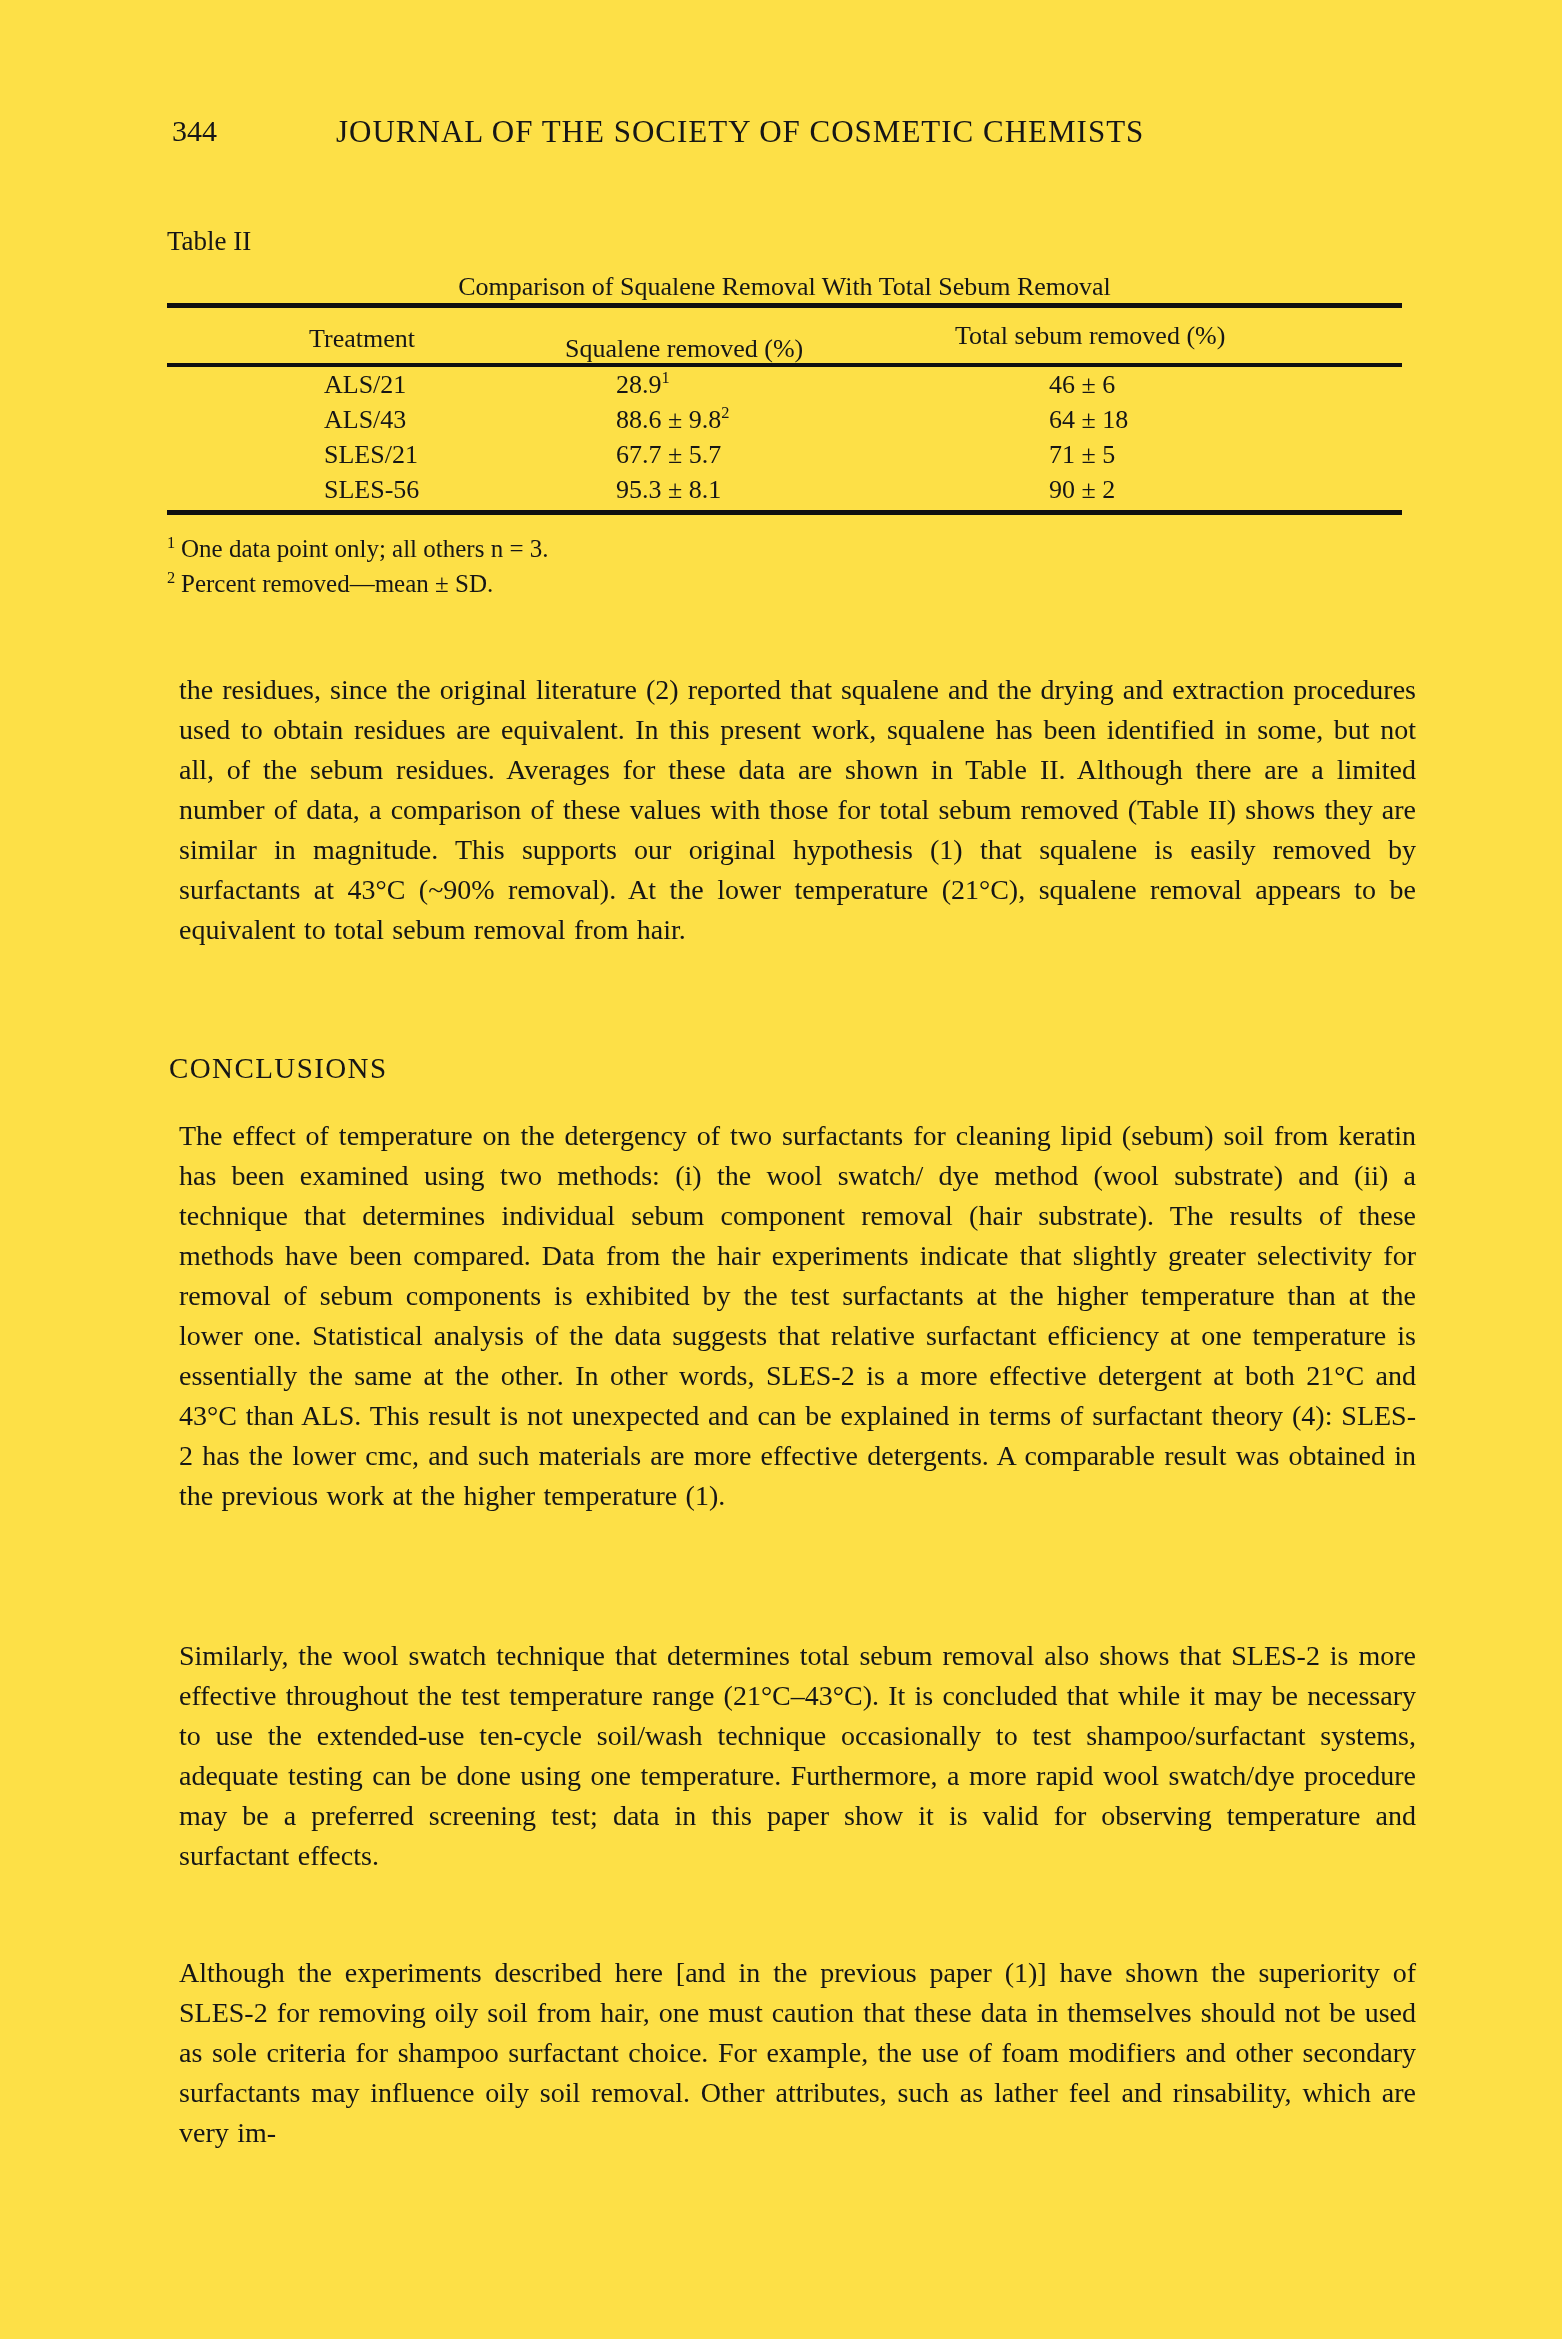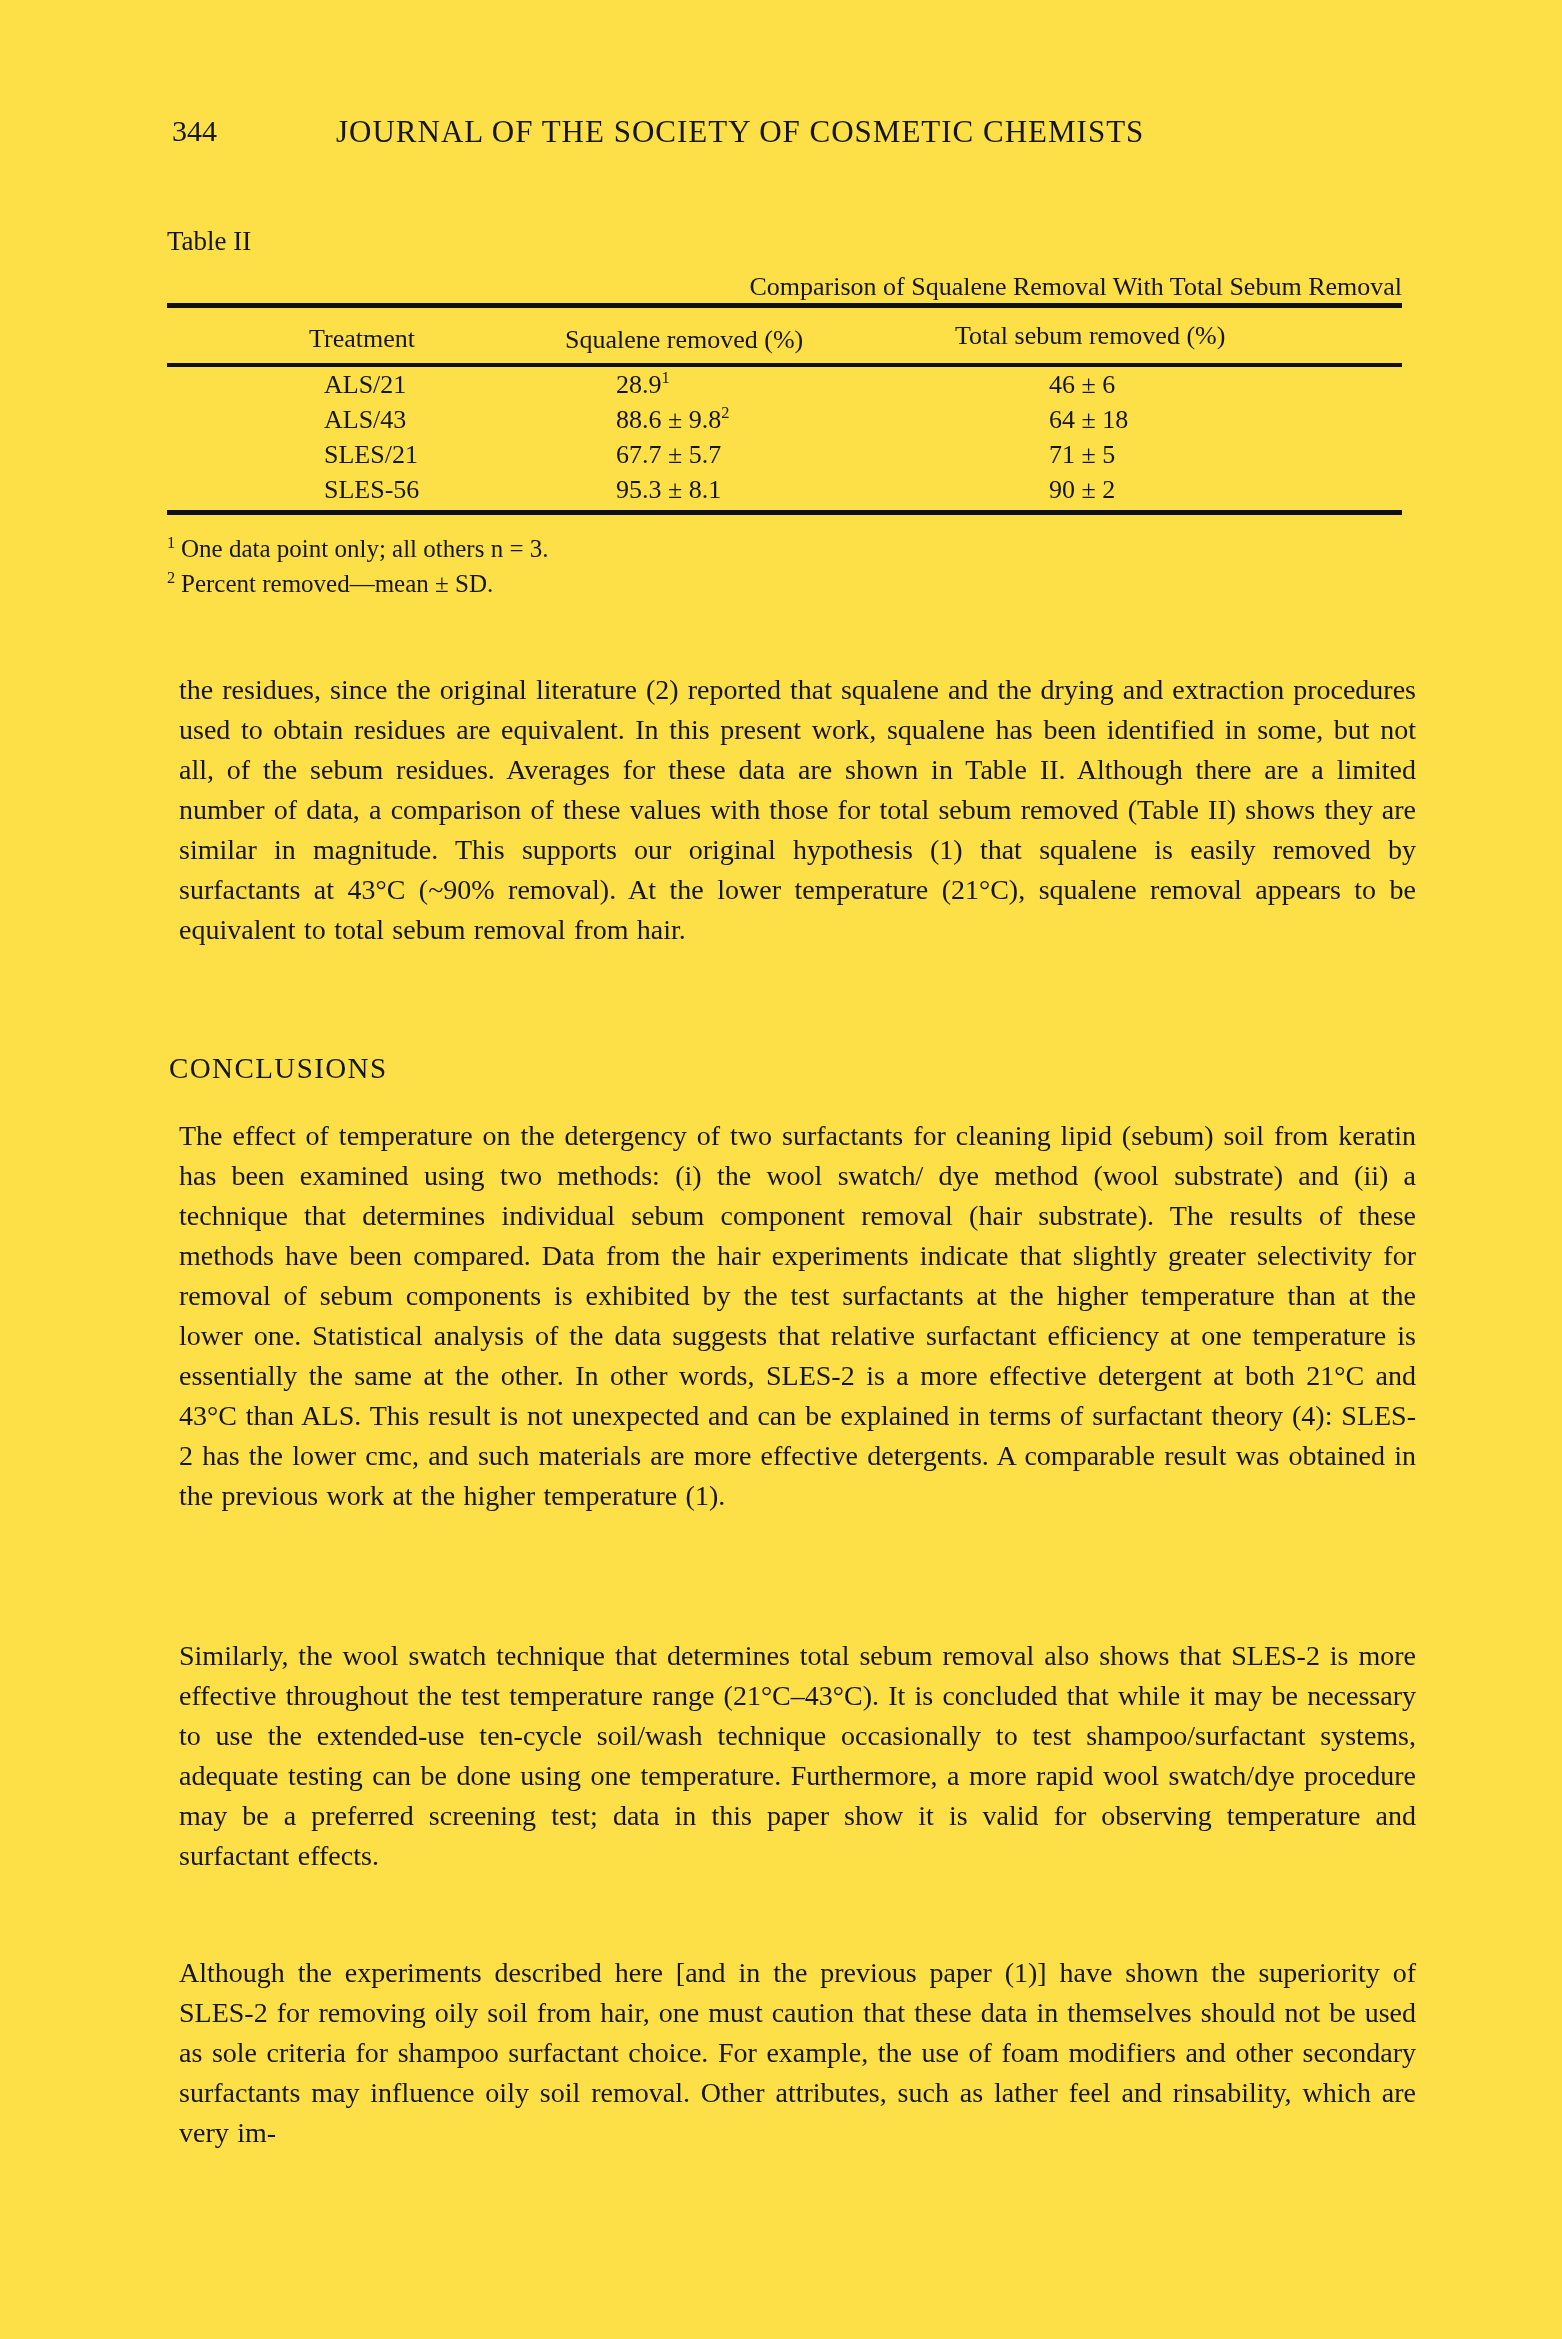--- a/index.html
+++ b/index.html
@@ -13,28 +13,28 @@
     overflow:hidden;
   }
 
   
   .page-number { position:absolute; top:114px; left:172px; font-size:30px; }
   .journal-title { position:absolute; top:114px; left:336px; font-size:31px; letter-spacing:1px; }
 
   
   .table-block { position:absolute; top:225px; left:167px; width:1235px; }
   .tbl-title { text-align:left; font-size:27px; line-height:33px; }
-  .tbl-subtitle { text-align:right; font-size:26px; line-height:33px; margin-top:11.6px; }
+  .tbl-subtitle { text-align:center; font-size:26px; line-height:33px; margin-top:11.6px; }
   .rule { background:#101010; }
   .rule-top { height:5.8px; }
   .rule-mid { height:3.9px; }
   .rule-bottom { height:4.8px; }
   .tbl-header { position:relative; height:55px; font-size:26px; }
   .tbl-header .c1 { position:absolute; left:142px; top:15.4px; }
-  .tbl-header .c2 { position:absolute; left:398px; top:17px; }
+  .tbl-header .c2 { position:absolute; left:398px; top:26px; }
   .tbl-header .c3 { position:absolute; left:788px; top:12.6px; }
   .tbl-body { padding-top:3px; }
   .tbl-row { position:relative; height:35px; font-size:26px; }
   .tbl-row .c1 { position:absolute; left:157px; }
   .tbl-row .c2 { position:absolute; left:449px; }
   .tbl-row .c3 { position:absolute; left:882px; }
   sup { font-size:16.4px; vertical-align:super; line-height:0; }
   .footnotes { margin-top:16.4px; font-size:25px; line-height:35px; }
   .footnote sup { margin-right:5.8px; }
 

